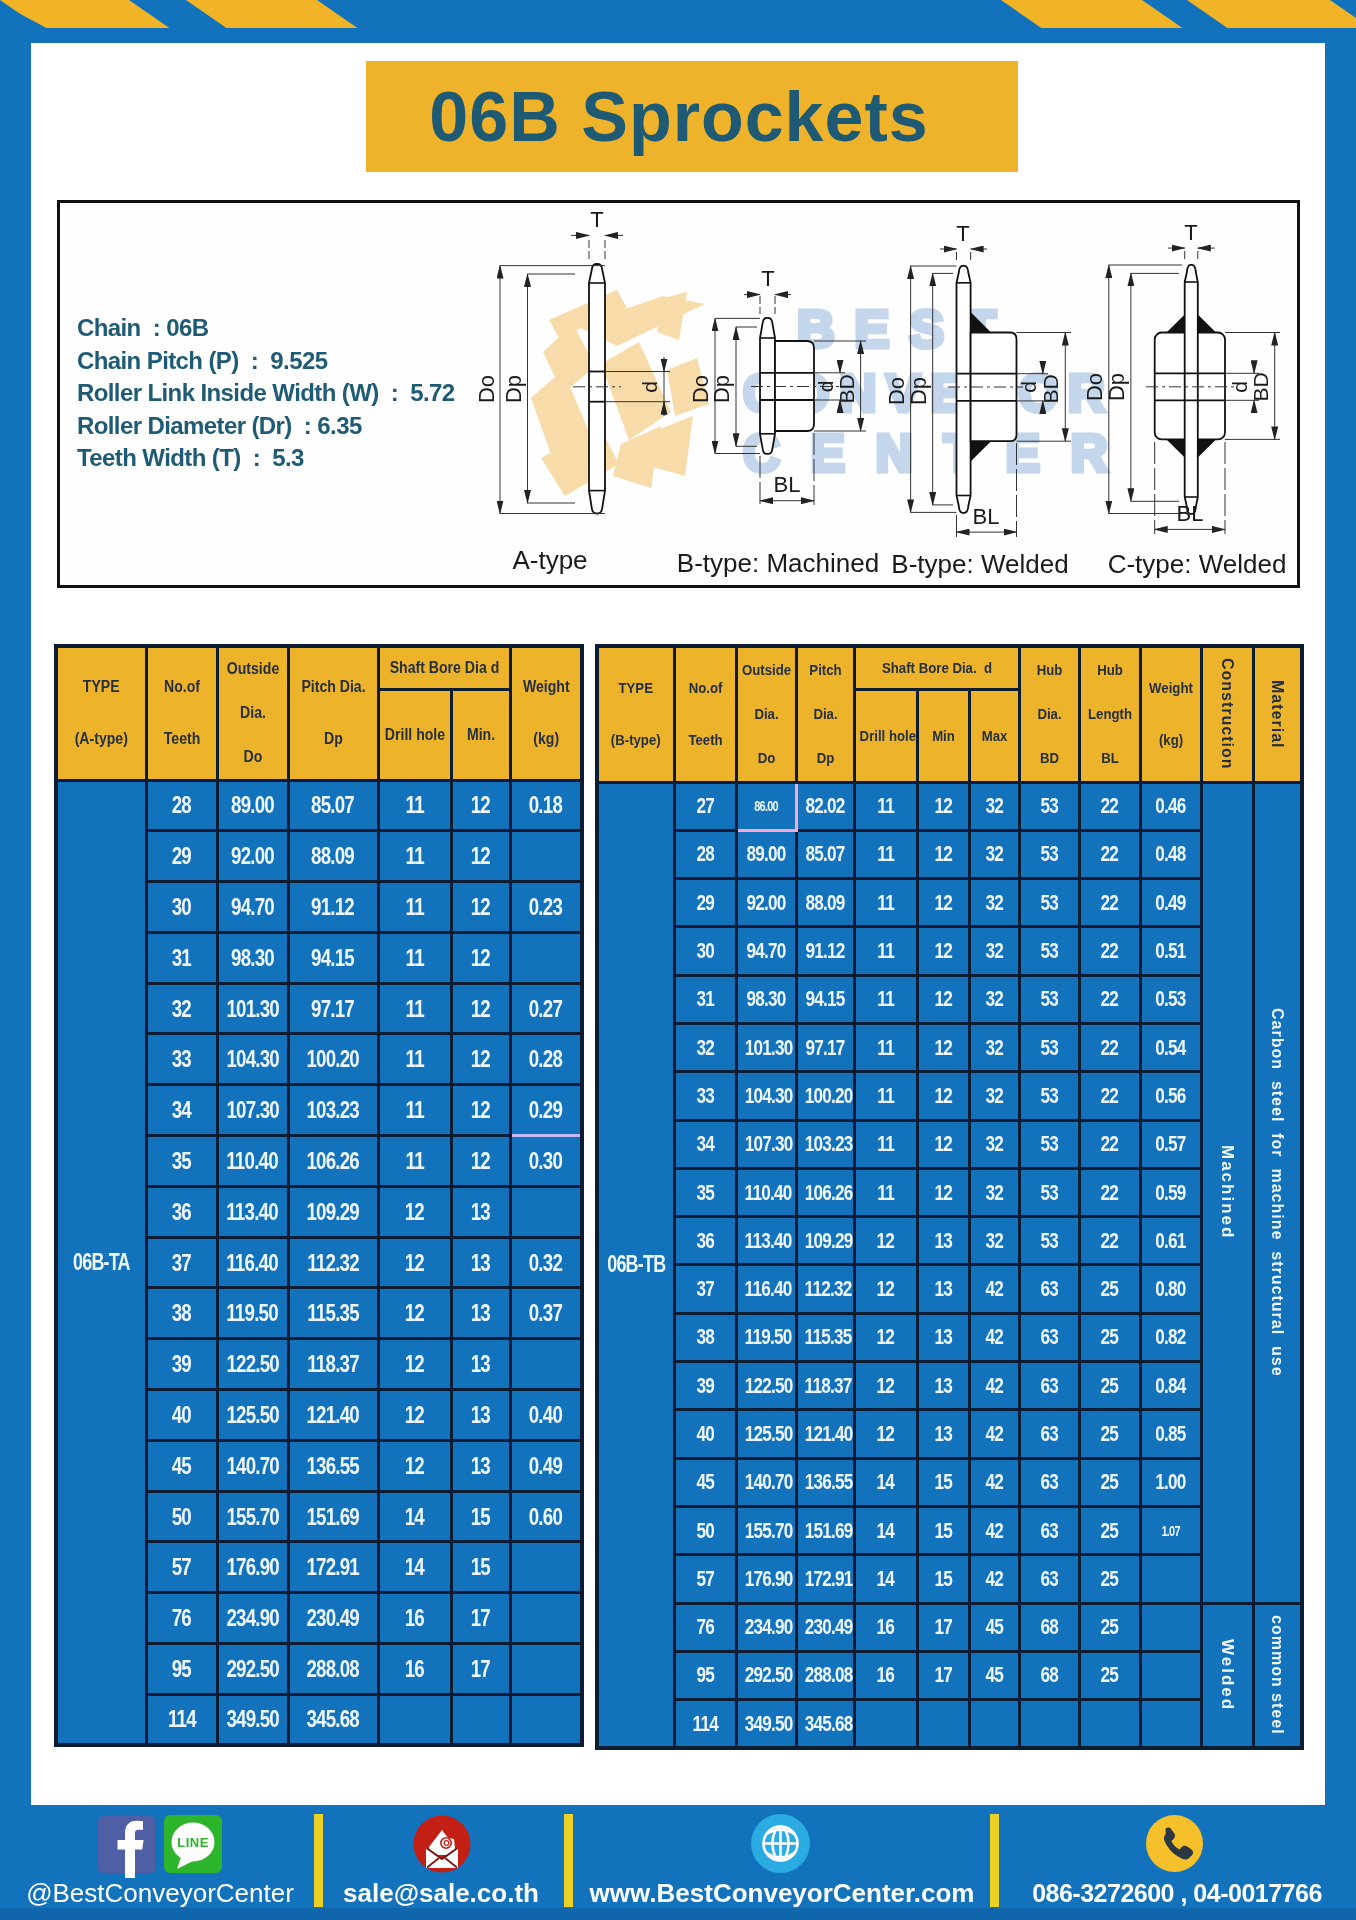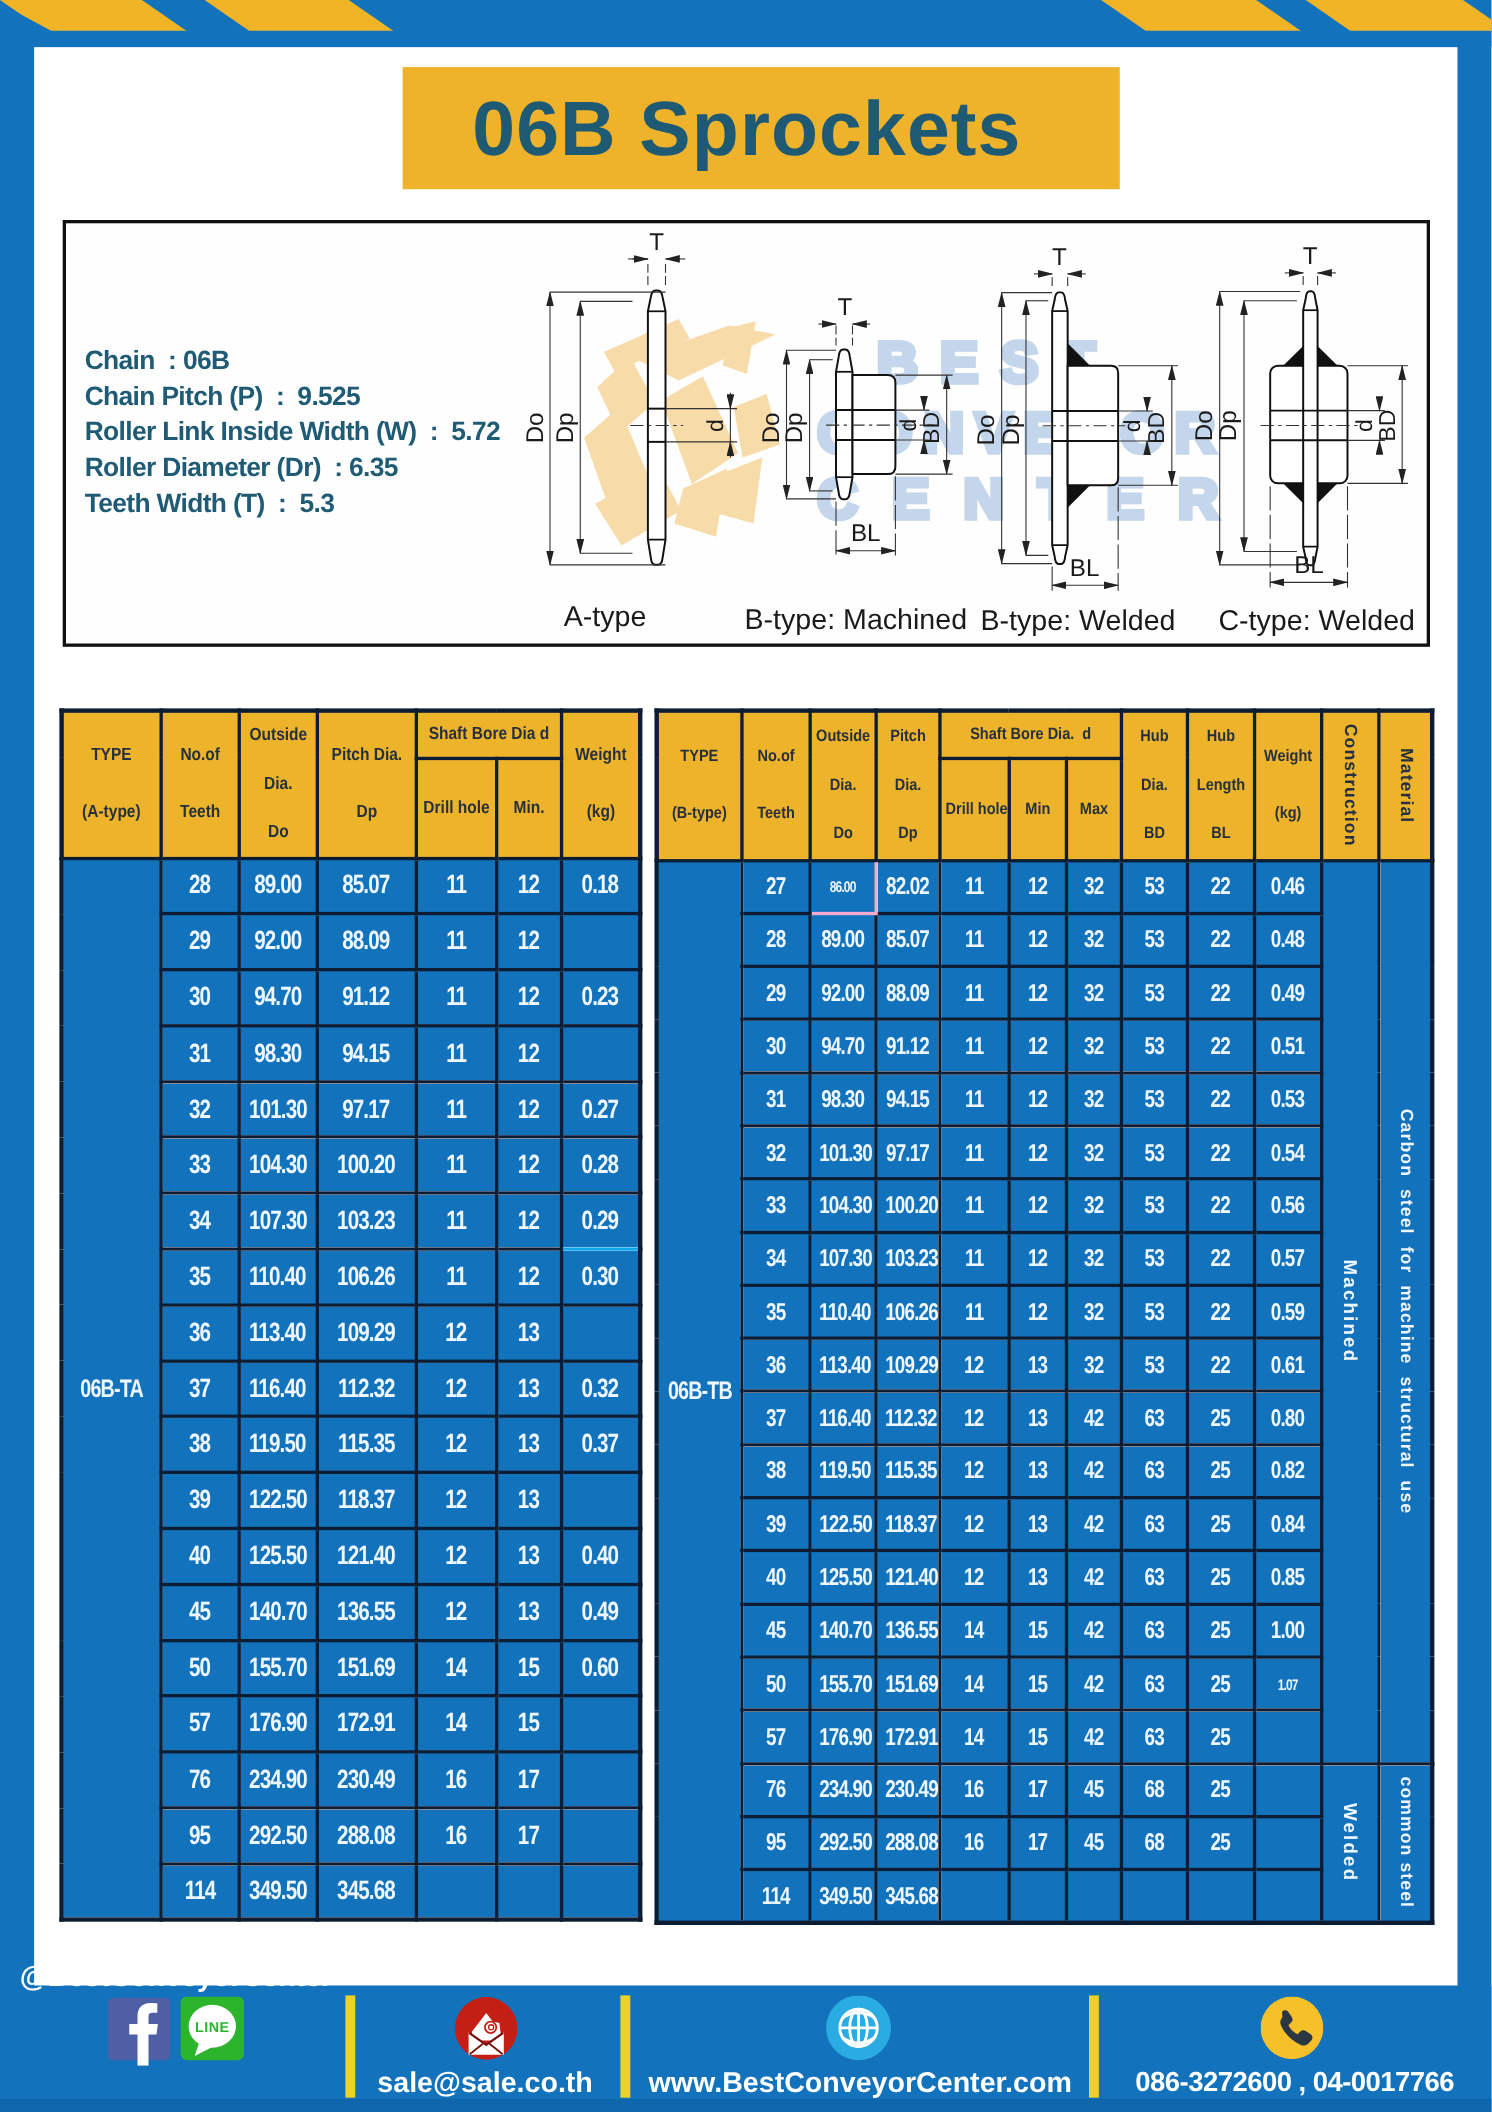--- a/index.html
+++ b/index.html
@@ -304,21 +304,21 @@
         <td class="bd" style="border:3px solid #0c1c33;font-size:24px;letter-spacing:-1px"><span class="cs">11</span></td>
         <td class="bd" style="border:3px solid #0c1c33;font-size:24px;letter-spacing:-1px"><span class="cs">12</span></td>
         <td class="bd" style="border:3px solid #0c1c33;font-size:24px;letter-spacing:-1px"><span class="cs">0.28</span></td>
       </tr>
 <tr style="height:50.8px">
         <td class="bd" style="border:3px solid #0c1c33;font-size:24px;letter-spacing:-1px"><span class="cs">34</span></td>
         <td class="bd" style="border:3px solid #0c1c33;font-size:24px;letter-spacing:-1px"><span class="cs">107.30</span></td>
         <td class="bd" style="border:3px solid #0c1c33;font-size:24px;letter-spacing:-1px"><span class="cs">103.23</span></td>
         <td class="bd" style="border:3px solid #0c1c33;font-size:24px;letter-spacing:-1px"><span class="cs">11</span></td>
         <td class="bd" style="border:3px solid #0c1c33;font-size:24px;letter-spacing:-1px"><span class="cs">12</span></td>
-        <td class="bd" style="border:3px solid #0ea5e9;font-size:24px;letter-spacing:-1px"><span class="cs">0.29</span></td>
+        <td class="bd" style="border:3px solid #c4b5fd;font-size:24px;letter-spacing:-1px"><span class="cs">0.29</span></td>
       </tr>
 <tr style="height:50.8px">
         <td class="bd" style="border:3px solid #0c1c33;font-size:24px;letter-spacing:-1px"><span class="cs">35</span></td>
         <td class="bd" style="border:3px solid #0c1c33;font-size:24px;letter-spacing:-1px"><span class="cs">110.40</span></td>
         <td class="bd" style="border:3px solid #0c1c33;font-size:24px;letter-spacing:-1px"><span class="cs">106.26</span></td>
         <td class="bd" style="border:3px solid #0c1c33;font-size:24px;letter-spacing:-1px"><span class="cs">11</span></td>
         <td class="bd" style="border:3px solid #0c1c33;font-size:24px;letter-spacing:-1px"><span class="cs">12</span></td>
         <td class="bd" style="border:3px solid #0c1c33;font-size:24px;letter-spacing:-1px"><span class="cs">0.30</span></td>
       </tr>
 <tr style="height:50.8px">
@@ -704,21 +704,21 @@
 <path d="M27,62 L27,33.5 h-7.5 v-9.5 h7.5 v-7.2 c0,-7.6 4.4,-12 11.6,-12 3,0 5.6,0.3 6.4,0.4 v8.6 h-4.6 c-2.6,0 -3.4,1.2 -3.4,3.6 v6.6 h8.6 l-1.4,9.5 h-7.2 V62 Z" fill="#fff"></path>
 </svg>
 
 <svg class="abs" style="left:164px;top:1815px" width="58" height="60" viewBox="0 0 58 60">
 <rect x="0" y="0" width="58" height="58" rx="6" fill="#2cb42c"></rect>
 <ellipse cx="29" cy="27" rx="21.5" ry="19.5" fill="#fff"></ellipse>
 <polygon points="17,42 13,54 29,46" fill="#fff"></polygon>
 <text x="29" y="32" text-anchor="middle" font-size="13" font-weight="bold" fill="#2cb42c" font-family="Liberation Sans,sans-serif" letter-spacing="0.5">LINE</text>
 </svg>
 
-<div class="abs" style="left:0px;top:1781px;width:320px;text-align:center;font-size:26px;font-weight:bold;color:#fff;">@BestConveyorCenter</div>
+<div class="abs" style="left:0px;top:1878px;width:320px;text-align:center;font-size:26px;font-weight:normal;color:#fff;">@BestConveyorCenter</div>
 
 <div class="abs" style="left:314px;top:1814px;width:9px;height:93px;background:#ecd226;"></div>
 
 <svg class="abs" style="left:413px;top:1815px" width="58" height="58" viewBox="0 0 58 58">
 <circle cx="29" cy="29" r="28.5" fill="#c31f15"></circle>
 <polygon points="16,32 29,15 42,32 42,40 16,40" fill="#fff"></polygon>
 <path d="M20,34 l5,-13 l16,3 l1,10 Z" fill="#fff"></path>
 <circle cx="33" cy="28" r="5.2" fill="none" stroke="#c31f15" stroke-width="1.6"></circle>
 <circle cx="33.5" cy="28" r="2.3" fill="none" stroke="#c31f15" stroke-width="1.2"></circle>
 <polygon points="13,32.5 29,44 45,32.5 45,53 13,53" fill="#fff"></polygon>

